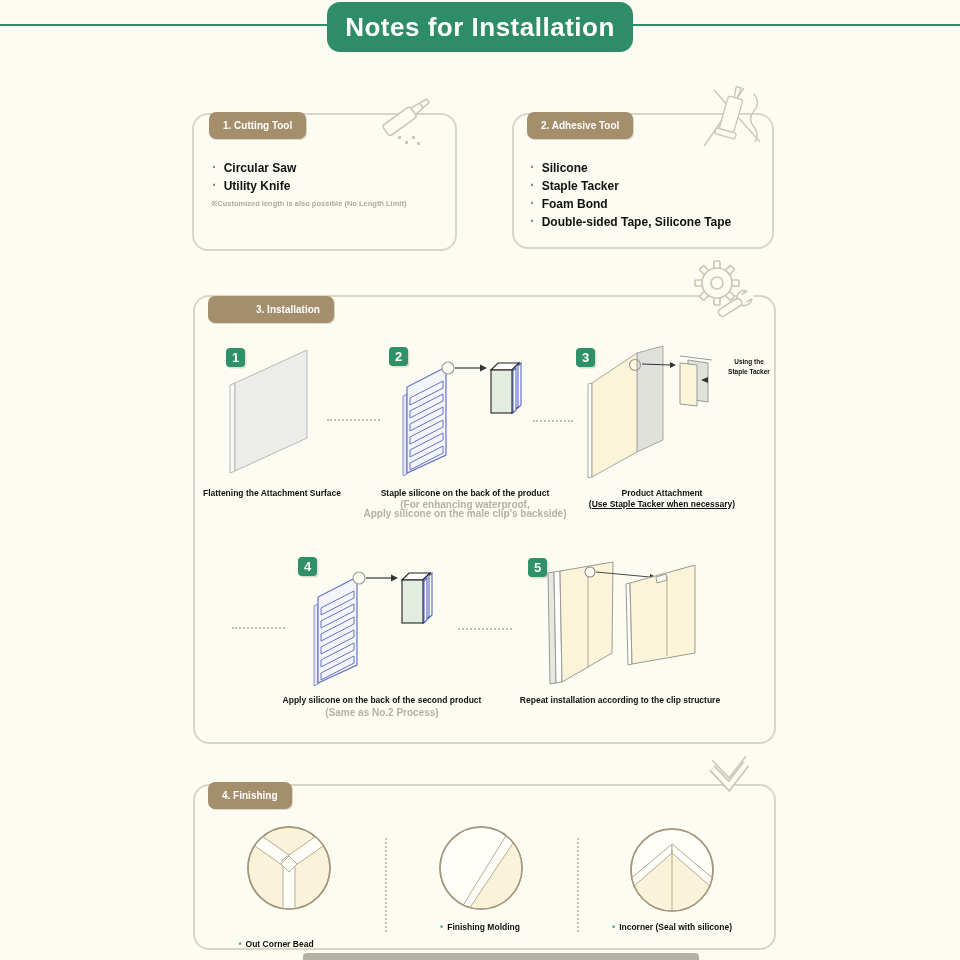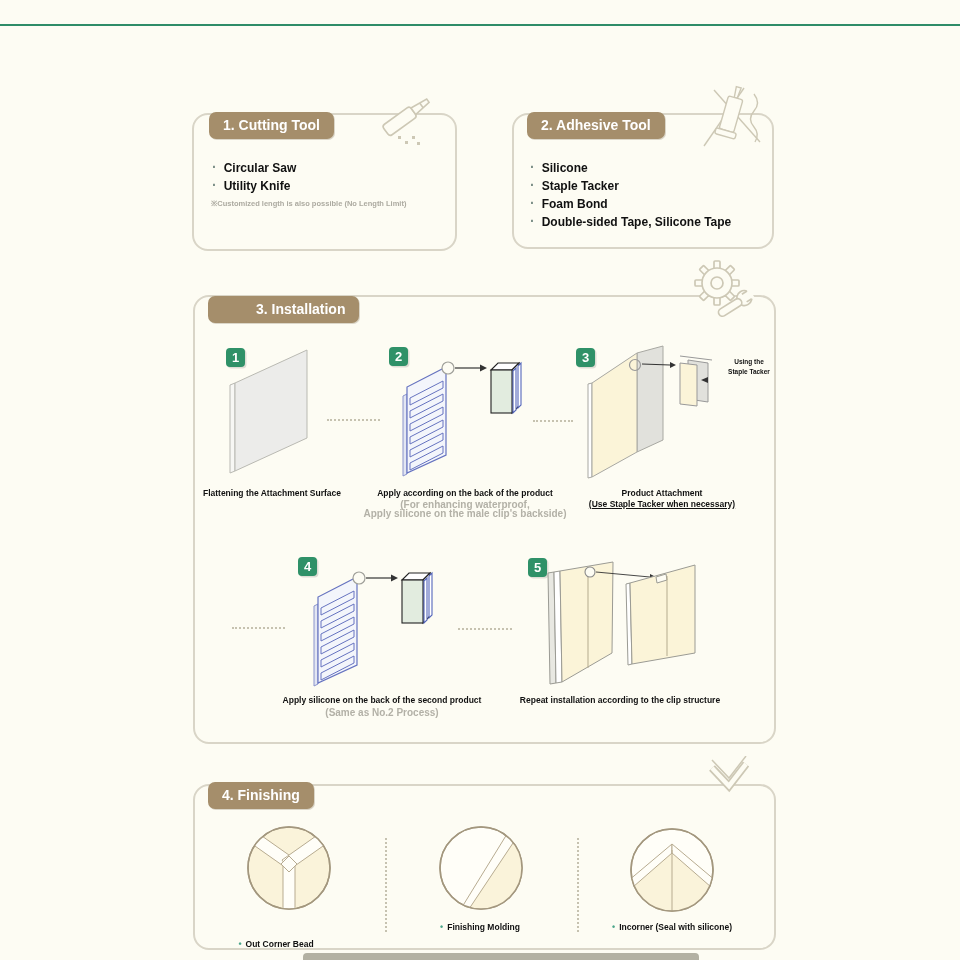--- a/index.html
+++ b/index.html
@@ -15,21 +15,21 @@
     display:flex; align-items:center; justify-content:center;
     color:#fff; font-weight:bold; font-size:26px; letter-spacing:0.5px;
   }
   .box { position:absolute; border:2px solid #d9d5c7; border-radius:16px; }
   #box-cutting   { left:192px; top:113px; width:261px; height:134px; }
   #box-adhesive  { left:512px; top:113px; width:258px; height:132px; }
   #box-install   { left:193px; top:295px; width:579px; height:445px; }
   #box-finishing { left:193px; top:784px; width:579px; height:162px; }
   .label {
     position:absolute; background:#a58e6b; color:#fff; font-weight:bold;
-    font-size:14px; border-radius:7px; padding:0 14px; height:27px; line-height:27px;
+    font-size:10px; border-radius:7px; padding:0 14px; height:27px; line-height:27px;
     box-shadow:1px 1px 0 rgba(120,100,70,0.25);
   }
   #label-cutting   { left:209px; top:112px; }
   #label-adhesive  { left:527px; top:112px; }
   #label-install   { left:208px; top:296px;padding-left:48px; }
   #label-finishing { left:208px; top:782px; }
   .tool-list { position:absolute; }
   #list-cutting  { left:212px; top:158px; }
   #list-adhesive { left:530px; top:158px; }
   .tool-item { font-weight:bold; font-size:12px; color:#111; height:18px; line-height:18px; }
@@ -72,20 +72,21 @@
   #fin-cap-3 { left:572px; }
   .diagram { position:absolute; }
   .cutoff-bar { position:absolute; left:303px; top:953px; width:396px; height:7px; background:#b3b1a3; border-radius:4px 4px 0 0; }
 </style>
 </head>
 <body>
 
 <div class="page">
 
   <div class="hline"></div>
+  <div class="banner">Notes for Installation</div>
 
   <div class="box" id="box-cutting"></div>
   <div class="box" id="box-adhesive"></div>
   <div class="box" id="box-install"></div>
   <div class="box" id="box-finishing"></div>
 
   <svg class="diagram" style="left:376px; top:90px;" width="64" height="60" viewBox="0 0 64 60">
     <g fill="#fdfcf3" stroke="#cdc8b5" stroke-width="1.6">
       <g transform="translate(6,36) rotate(-36)">
         <rect x="0" y="0" width="34" height="13" rx="3"></rect>
@@ -262,21 +263,21 @@
     <polygon points="116,21 126,18 127,24 117,27" fill="#fdfcf3" stroke="#9b9b94" stroke-width="1"></polygon>
     <line x1="127" y1="20" x2="127" y2="100" stroke="#b4ab8e" stroke-width="1"></line>
   </svg>
 
   <div class="dots-h" id="dots-a"></div>
   <div class="dots-h" id="dots-b"></div>
   <div class="dots-h" id="dots-c"></div>
   <div class="dots-h" id="dots-d"></div>
 
   <div class="cap" id="cap-1">Flattening the Attachment Surface</div>
-  <div class="cap" id="cap-2">Apply according on the back of the product</div>
+  <div class="cap" id="cap-2">Staple silicone on the back of the product</div>
   <div class="subcap" id="sub-2a">(For enhancing waterproof,</div>
   <div class="subcap" id="sub-2b">Apply silicone on the male clip's backside)</div>
   <div class="cap" id="cap-3">Product Attachment</div>
   <div id="cap-3b">(Use Staple Tacker when necessary)</div>
   <div class="cap" id="cap-4">Apply silicone on the back of the second product</div>
   <div class="subcap" id="sub-4">(Same as No.2 Process)</div>
   <div class="cap" id="cap-5">Repeat installation according to the clip structure</div>
 
   <div class="label" id="label-finishing">4. Finishing</div>
 

